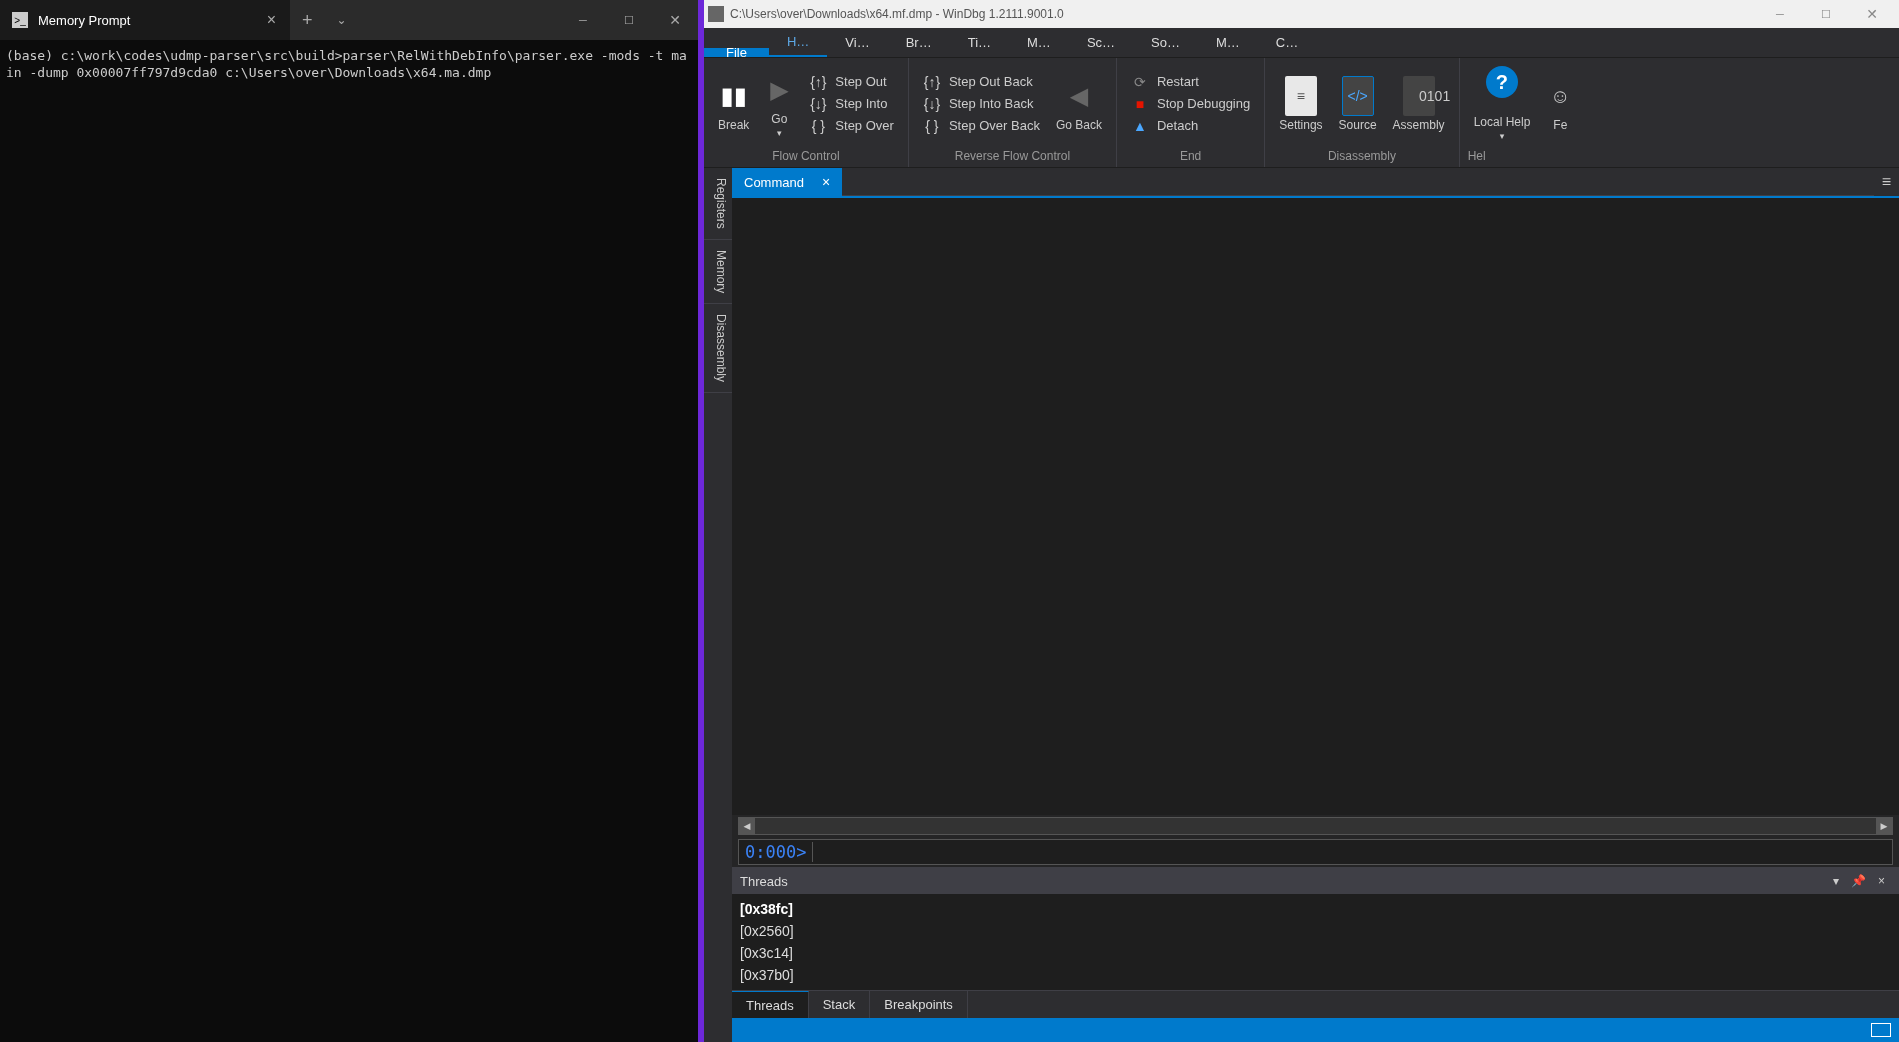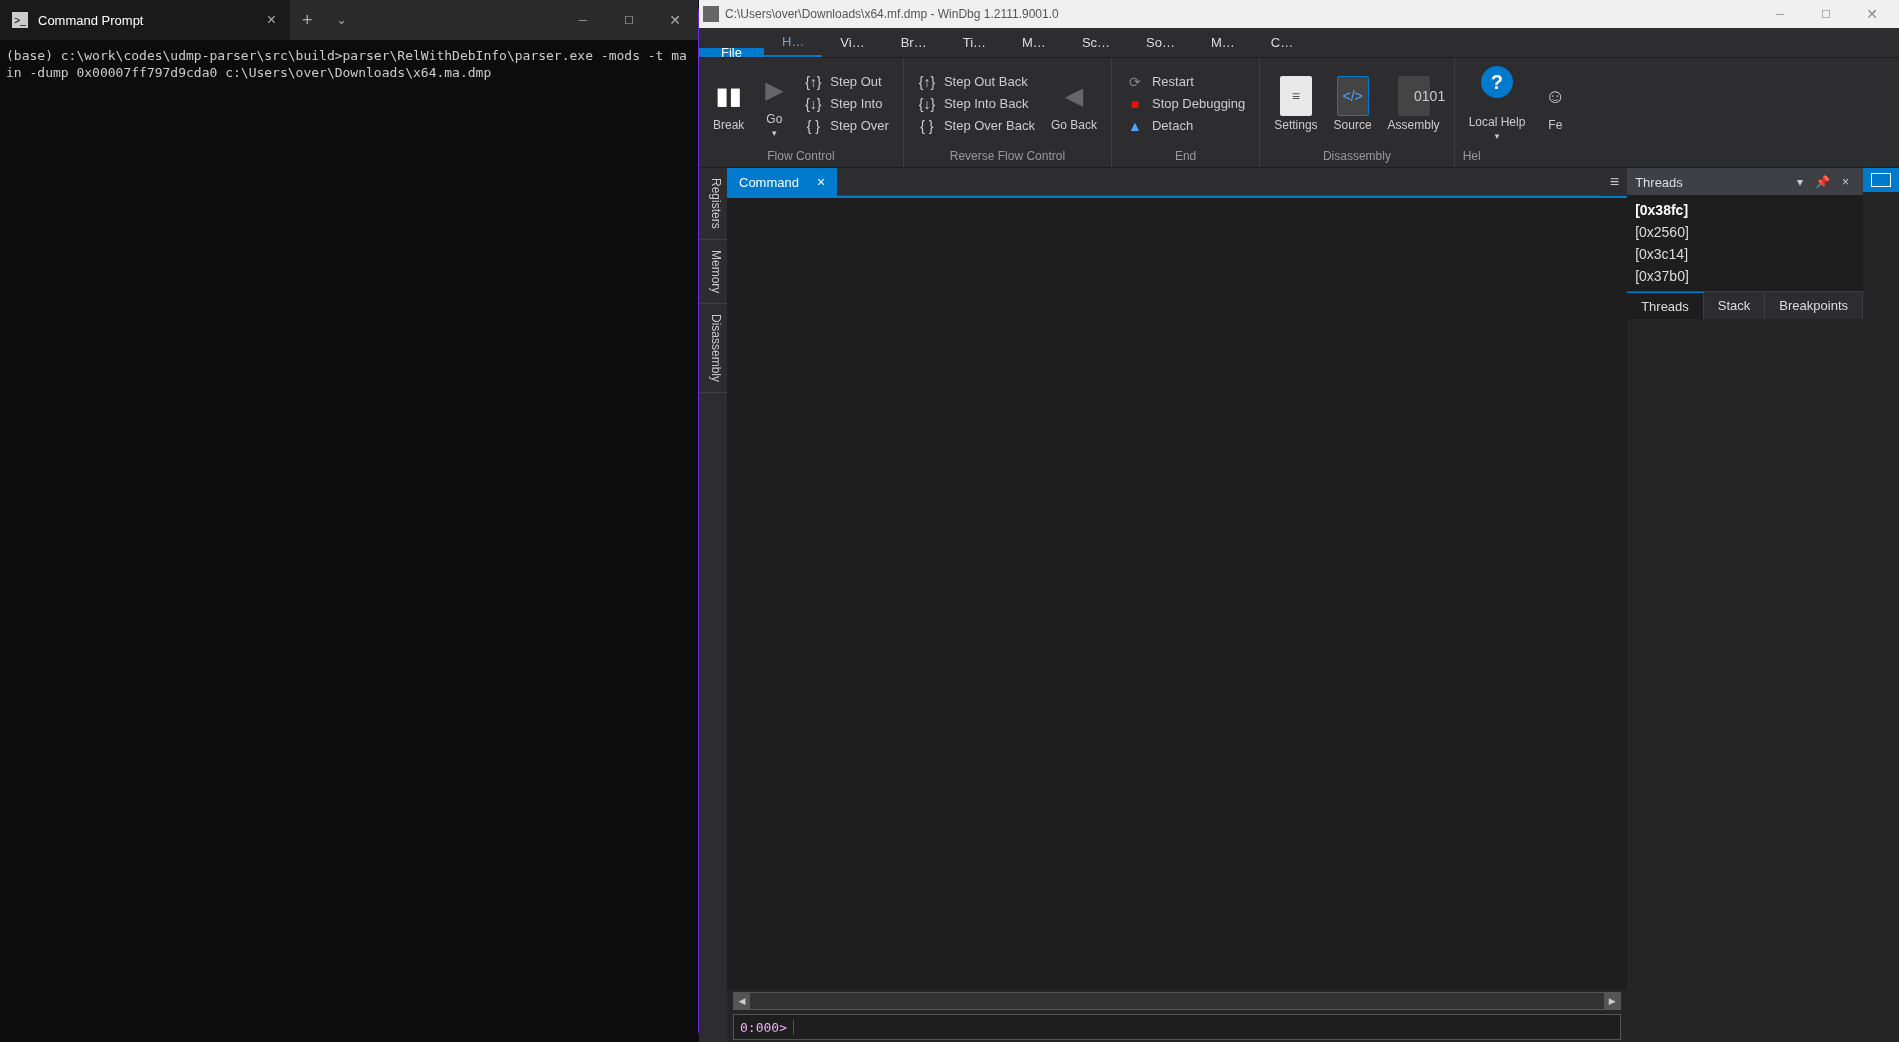--- a/index.html
+++ b/index.html
@@ -85,22 +85,21 @@
       word-break: break-all;
     }
     
     
     .windbg-window {
       flex: 1;
       height: 100%;
       background: #2d2d30;
       display: flex;
       flex-direction: column;
-      border-left: 1px solid #6d28d9;
-      border-radius: 12px;
+      border-left: 6px solid #6d28d9;
     }
     .windbg-titlebar {
       height: 28px;
       background: #f0f0f0;
       display: flex;
       align-items: center;
       padding: 0 4px;
       font-size: 12px;
       color: #555;
     }
@@ -219,21 +218,21 @@
       padding: 10px 4px;
       font-size: 12px;
       color: #ccc;
       border-bottom: 1px solid #3f3f46;
       text-align: center;
     }
     
     .center-area {
       flex: 1;
       display: flex;
-      flex-direction: row;
+      flex-direction: column;
     }
     
     .command-panel {
       display: flex;
       flex-direction: column;
       flex: 1;
       min-height: 0;
     }
     .panel-tabbar {
       height: 28px;
@@ -274,22 +273,22 @@
       display: flex;
       align-items: center;
       height: 26px;
       border: 1px solid #555;
       margin: 2px 6px;
       background: #1e1e1e;
     }
     .command-prompt-label {
       padding: 0 6px;
       font-family: Consolas, monospace;
-      font-size: 13px;
-      color: #f0abfc;
+      font-size: 17px;
+      color: #3b82f6;
       border-right: 1px solid #555;
     }
     .command-input {
       flex: 1;
       height: 100%;
     }
     
     .threads-panel {
       display: flex;
       flex-direction: column;
@@ -344,21 +343,21 @@
     }
     .status-box { width:20px; height:14px; border:1px solid #fff; }
   </style>
 </head>
 <body>
 
 <div class="cmd-window">
   <div class="cmd-titlebar">
     <div class="cmd-tab">
       <span class="cmd-tab-icon">&gt;_</span>
-      <span class="cmd-tab-title">Command Prompt</span>
+      <span class="cmd-tab-title">Memory Prompt</span>
       <span class="cmd-tab-close">×</span>
     </div>
     <span class="cmd-tab-add">+</span>
     <span class="cmd-tab-dropdown">⌄</span>
     <div class="cmd-titlebar-spacer"></div>
     <div class="cmd-win-btn">─</div>
     <div class="cmd-win-btn">☐</div>
     <div class="cmd-win-btn close">✕</div>
   </div>
   <div class="cmd-content">(base) c:\work\codes\udmp-parser\src\build&gt;parser\RelWithDebInfo\parser.exe -mods -t main -dump 0x00007ff797d9cda0 c:\Users\over\Downloads\x64.ma.dmp</div>

